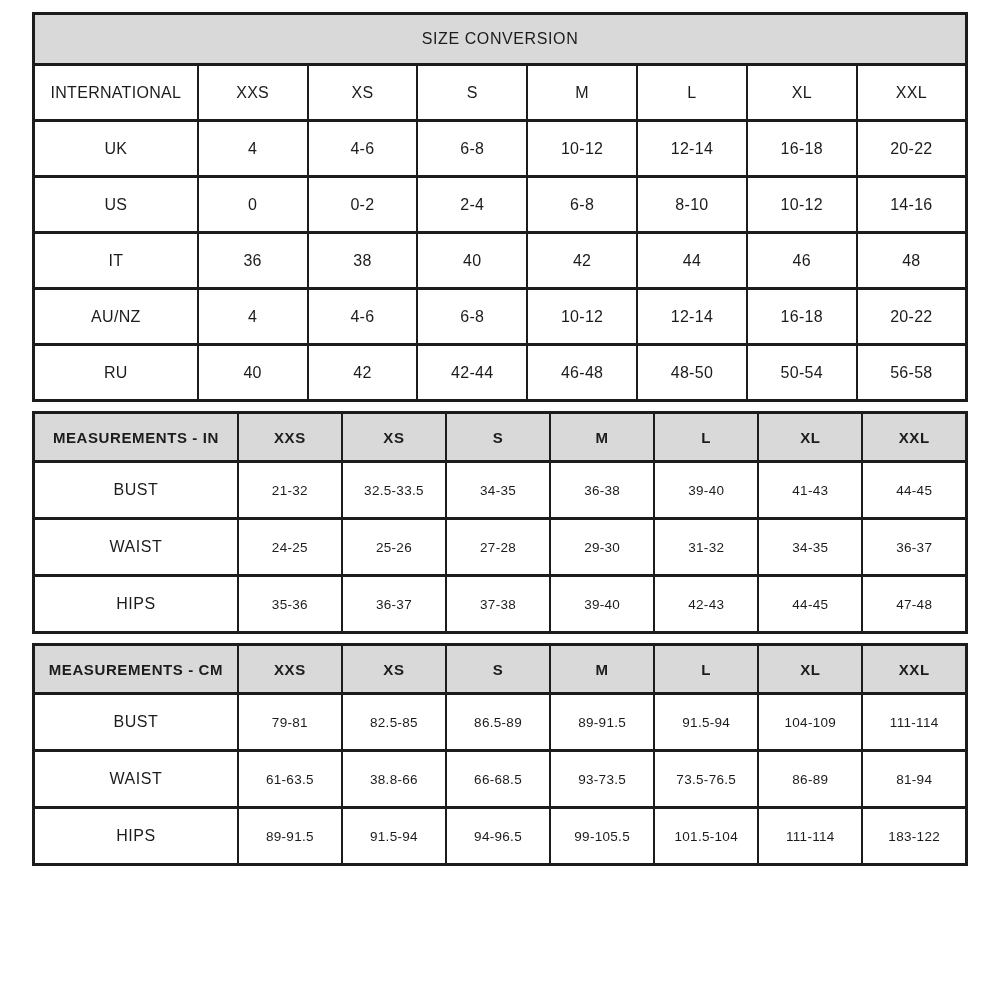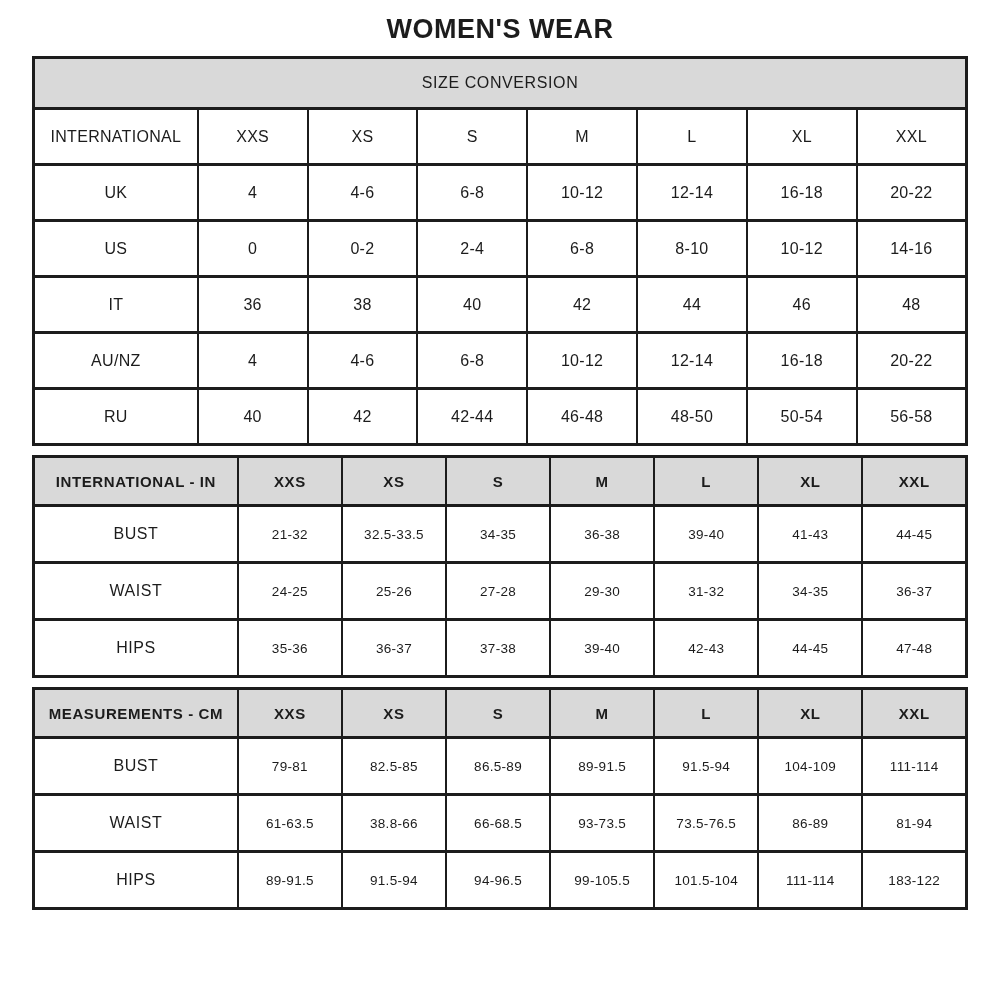--- a/index.html
+++ b/index.html
@@ -80,21 +80,20 @@
   .t2 td.row-label {
     font-size: 16px;
     letter-spacing: 0.5px;
   }
 </style>
 </head>
 <body>
 
 <div class="page">
 
-  <h1 class="page-title">WOMEN'S WEAR</h1>
 
   <table class="t1">
     <colgroup>
         <col class="c0">
         <col span="7">
       </colgroup>
   <tbody>
         <tr>
           <th class="table-title" colspan="8">SIZE CONVERSION</th>
         </tr>
@@ -161,21 +160,21 @@
       </tbody>
     </table>
 
   <table class="t2">
     <colgroup>
         <col class="c0">
         <col span="7">
       </colgroup>
   <tbody>
         <tr>
-          <th>INTERNATIONAL - IN</th>
+          <th>MEASUREMENTS - IN</th>
           <th>XXS</th>
           <th>XS</th>
           <th>S</th>
           <th>M</th>
           <th>L</th>
           <th>XL</th>
           <th>XXL</th>
         </tr>
         <tr>
           <td class="row-label">BUST</td>

